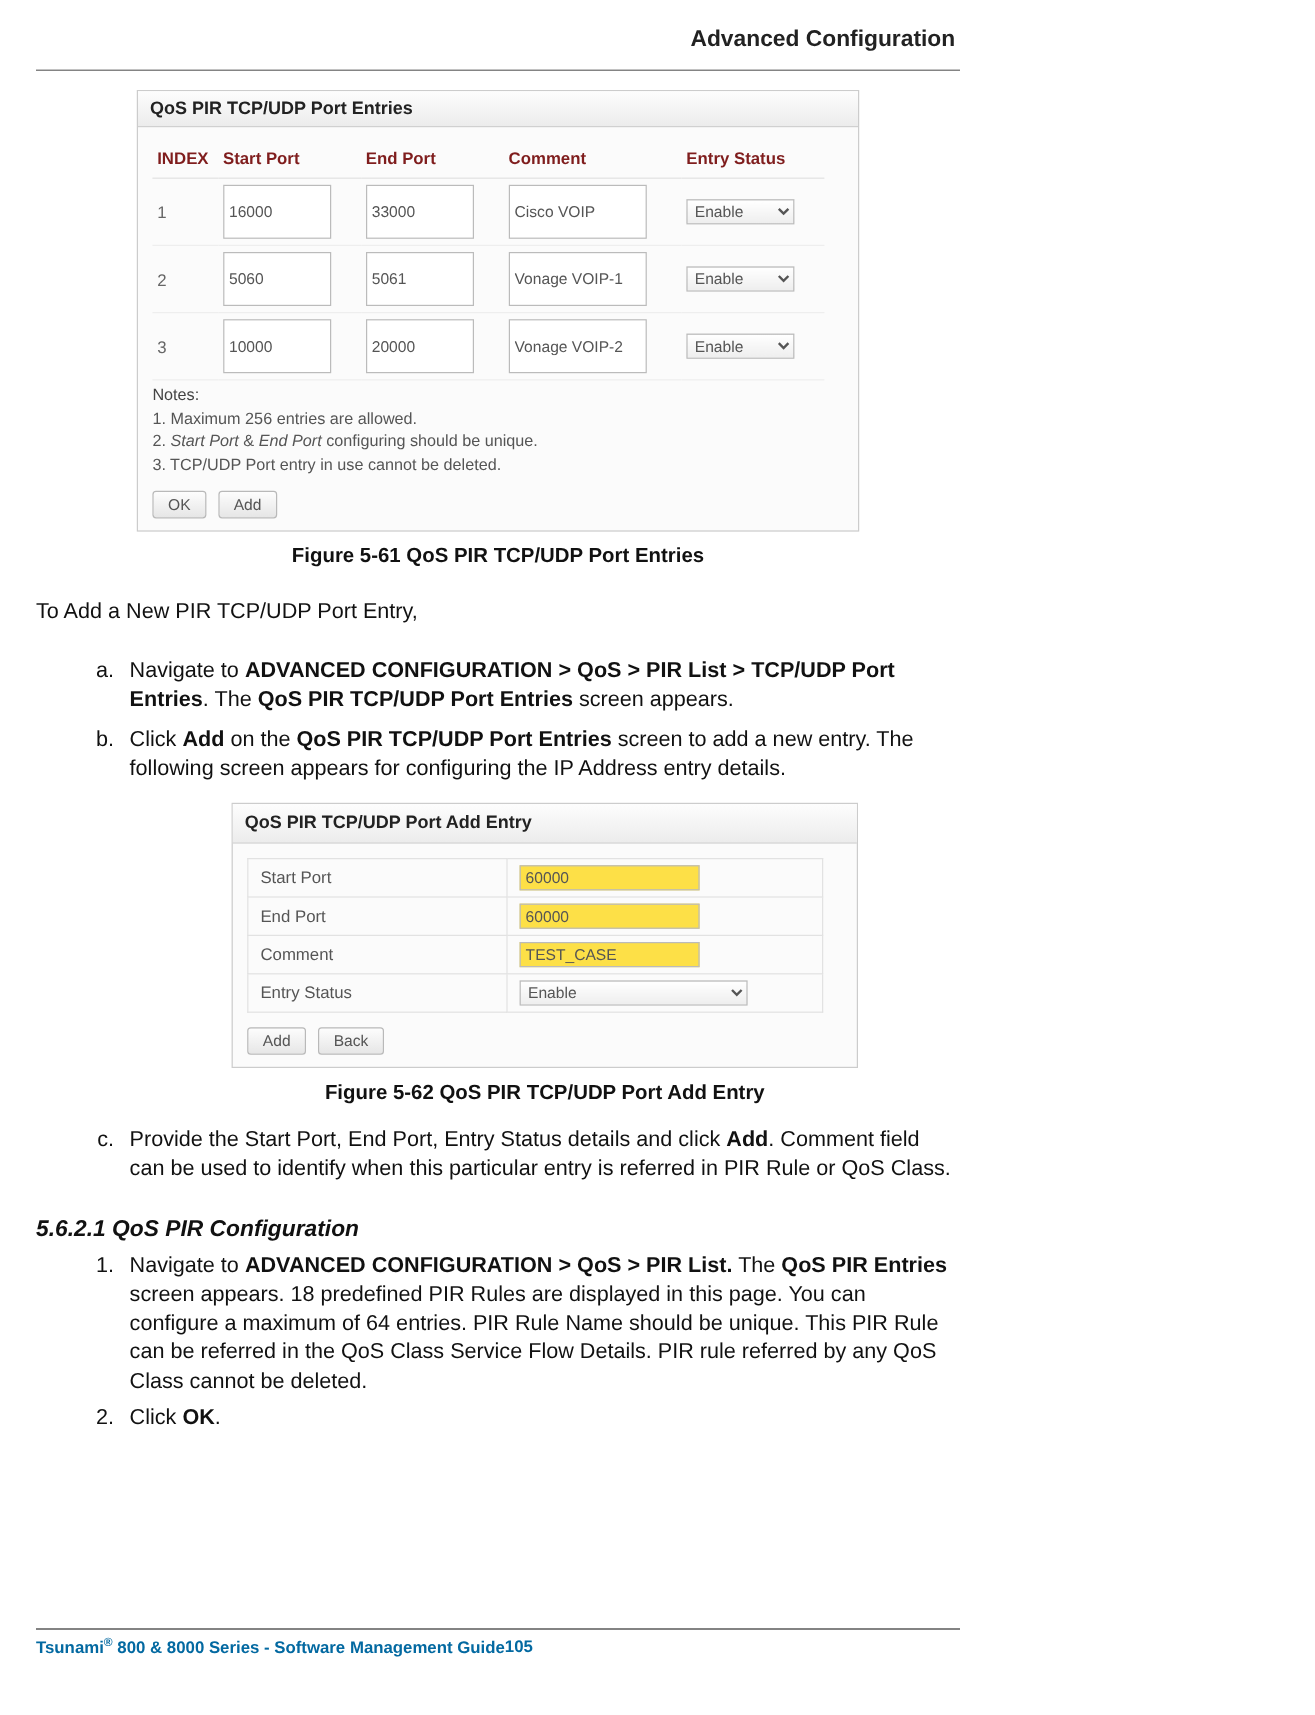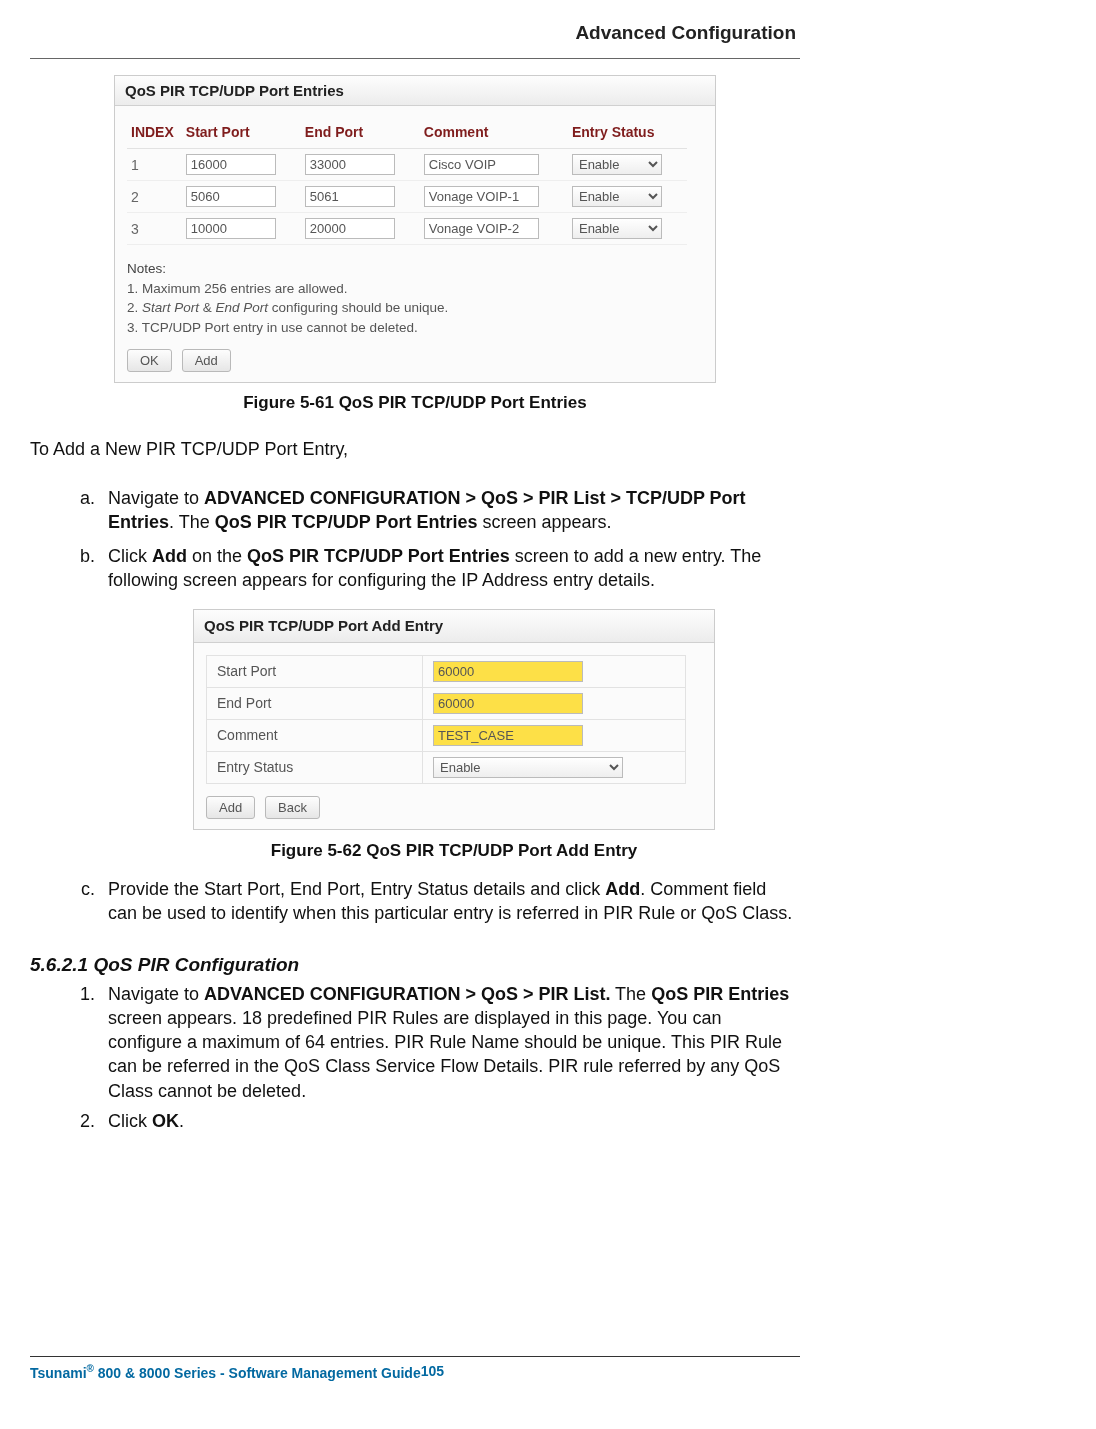--- a/index.html
+++ b/index.html
@@ -68,36 +68,36 @@
     border-bottom: 1px solid #eee;
     vertical-align: middle;
   }
   table.entries td.idx { width: 40px; color: #666; }
   .txt-in {
     width: 90px;
     border: 1px solid #bbb;
     background: #fff;
     font-family: inherit;
     font-size: 13px;
-    padding: 2px 4px;
+    padding: 14px 4px;
     color: #555;
     box-sizing: border-box;
   }
   .txt-in.wider { width: 115px; }
   .sel {
     border: 1px solid #bbb;
     background: linear-gradient(#fff,#eee);
     font-family: inherit;
     font-size: 13px;
     padding: 1px 2px;
     color: #555;
     width: 90px;
   }
   .notes {
-    margin-top: 14px;
+    margin-top: 2px;
     font-size: 13.5px;
     color: #555;
     line-height: 1.45;
   }
   .notes .notes-label { color:#444; }
   .notes em { font-style: italic; }
   .btnbar { margin-top: 12px; }
   .btn {
     display: inline-block;
     border: 1px solid #b9b9b9;

